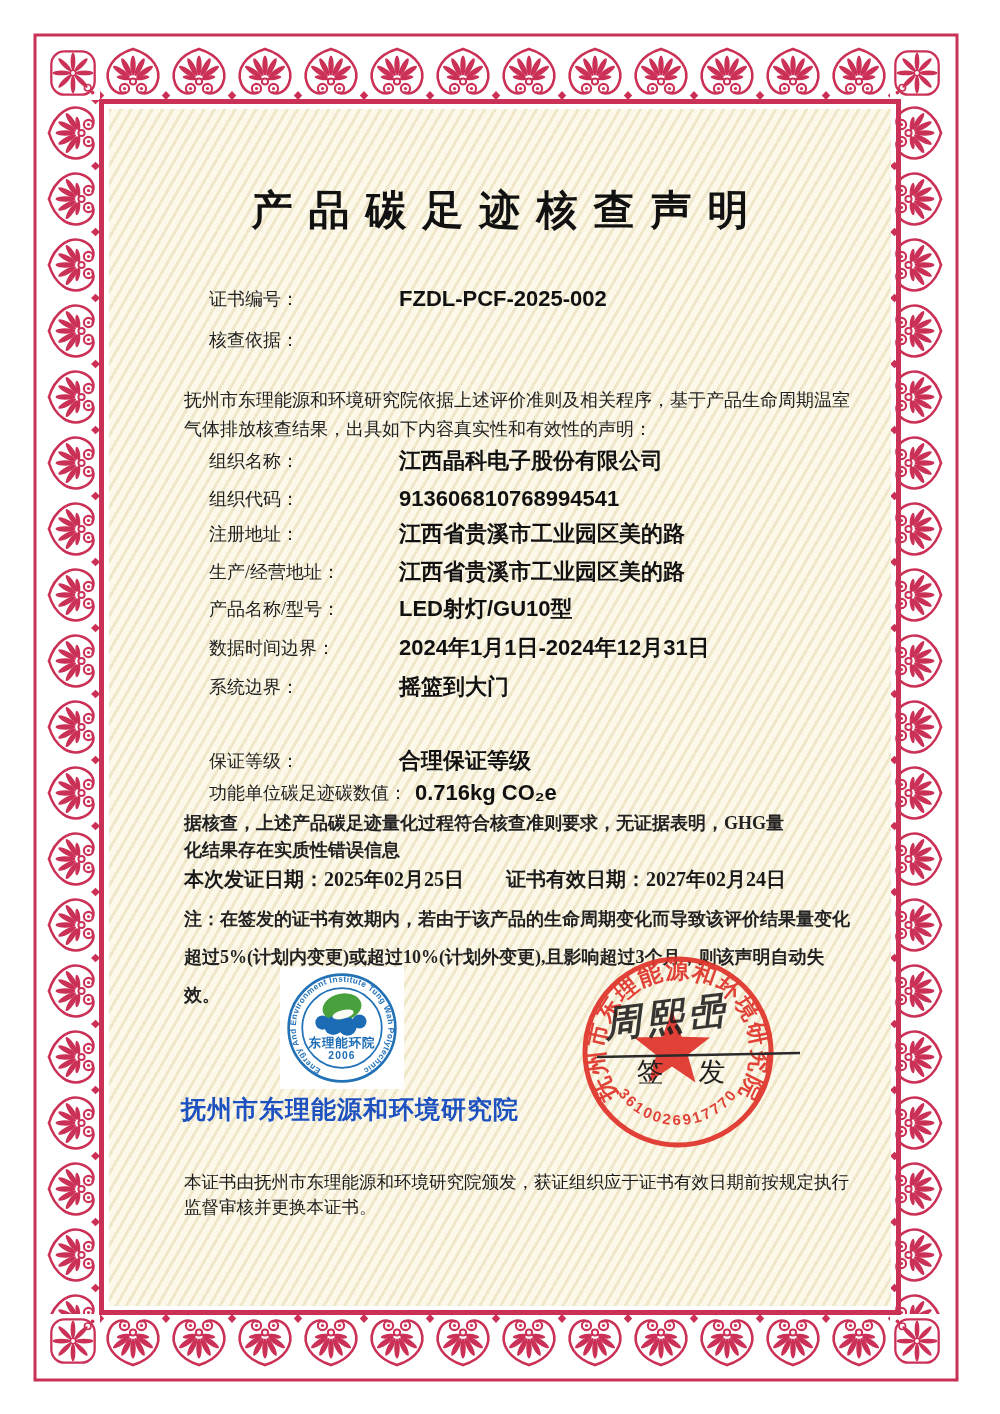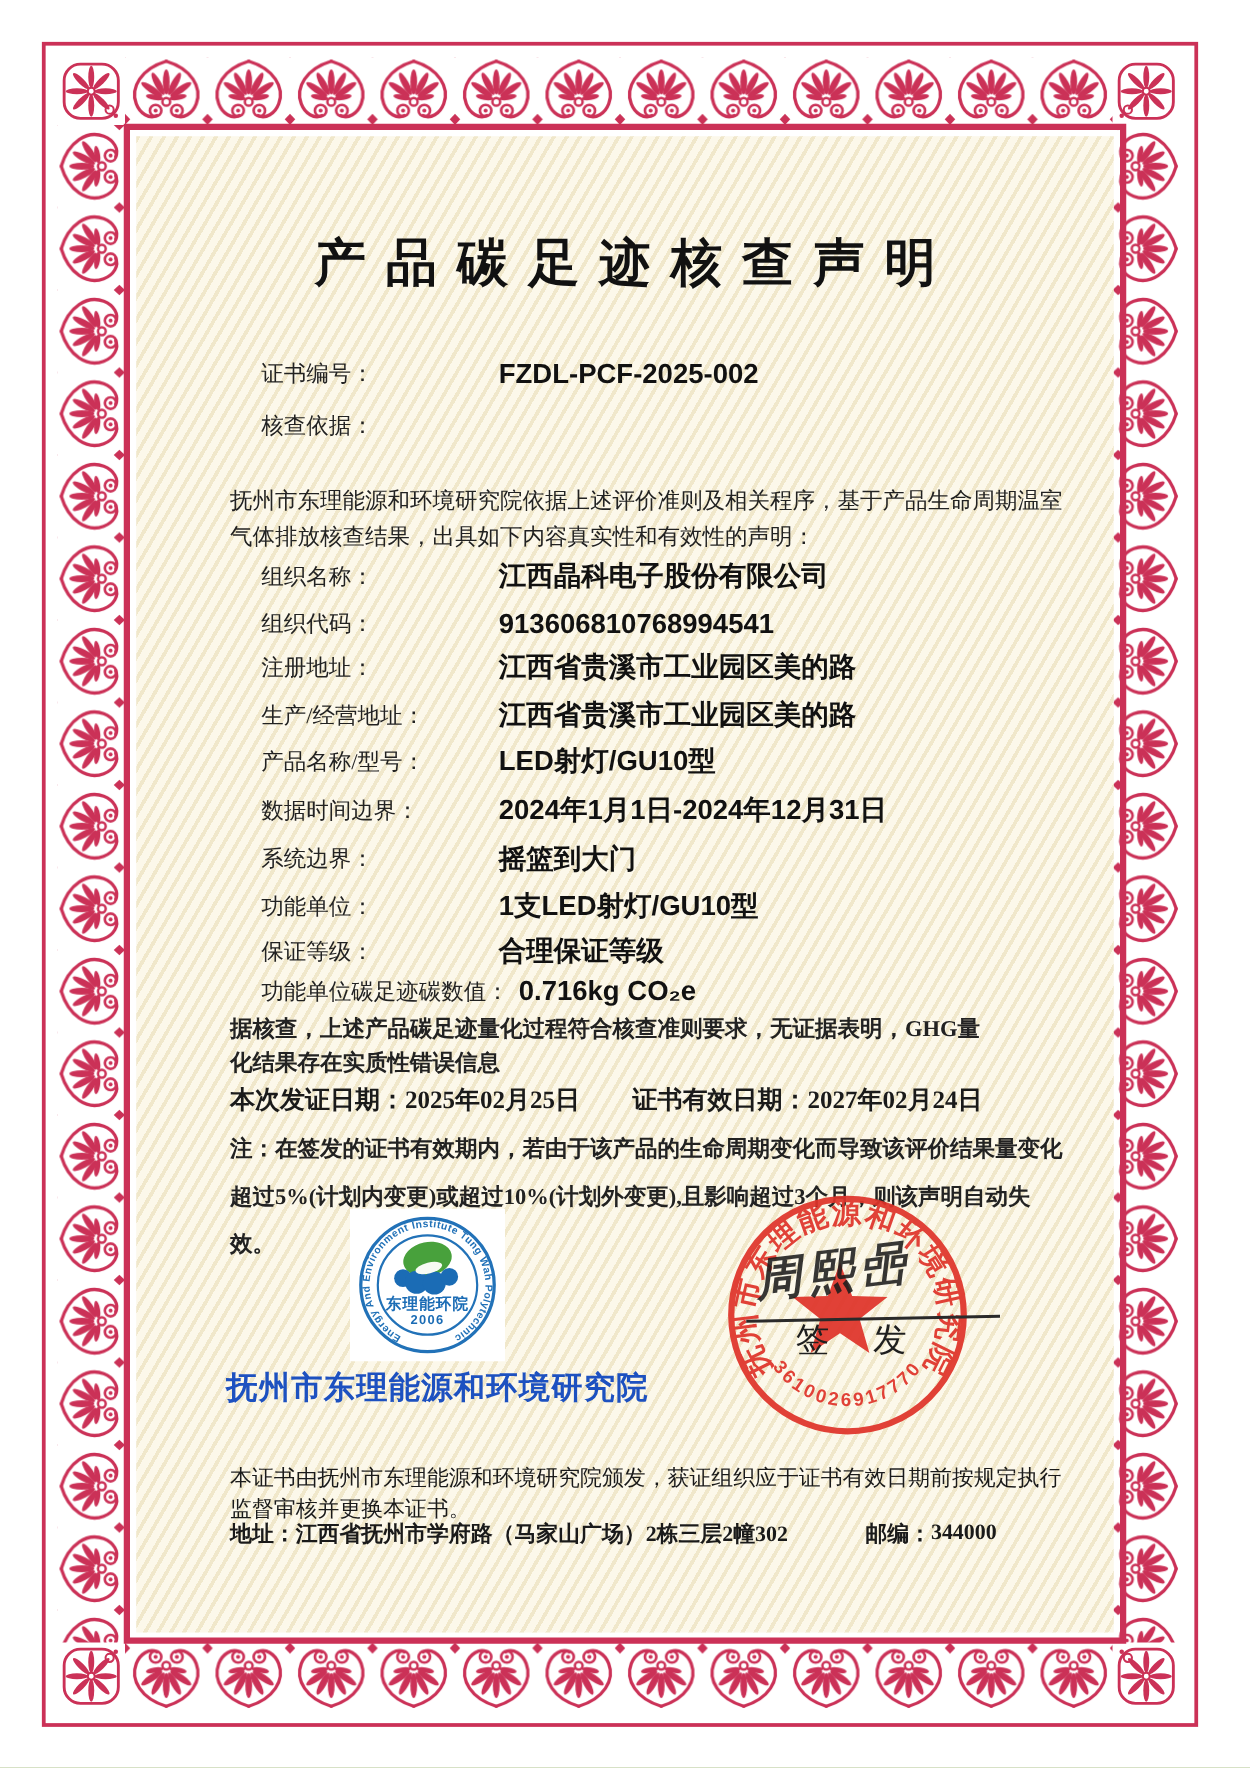--- a/index.html
+++ b/index.html
@@ -144,24 +144,20 @@
       <span class="val">LED射灯/GU10型</span>
     </div>
     <div class="row" style="top:526px">
       <span class="lbl">数据时间边界：</span>
       <span class="val">2024年1月1日-2024年12月31日</span>
     </div>
     <div class="row" style="top:565px">
       <span class="lbl">系统边界：</span>
       <span class="val">摇篮到大门</span>
     </div>
-    <div class="row" style="top:603px">
-      <span class="lbl">功能单位：</span>
-      <span class="val">1支LED射灯/GU10型</span>
-    </div>
     <div class="row" style="top:639px">
       <span class="lbl">保证等级：</span>
       <span class="val">合理保证等级</span>
     </div>
     <div class="row autolabel" style="top:671px">
       <span class="lbl">功能单位碳足迹碳数值：</span>
       <span class="val">0.716kg CO₂e</span>
     </div>
 
     <div class="para statement" style="top:701px;width:606px;line-height:27px">据核查，上述产品碳足迹量化过程符合核查准则要求，无证据表明，GHG量化结果存在实质性错误信息</div>
@@ -209,22 +205,15 @@
           <textPath href="#stampCode" startOffset="50%" text-anchor="middle">3610026917770</textPath>
         </text>
       </g>
       <text x="34" y="80" font-size="37" font-weight="600" font-style="italic" fill="#1c1c1c" letter-spacing="5" opacity="0.88" transform="rotate(-7 110 70)" font-family="Liberation Serif, DejaVu Serif, serif">周熙喦</text>
       <line x1="27" y1="109" x2="230" y2="105" stroke="#2a2a2a" stroke-width="2.4"></line>
       <text x="118" y="133" text-anchor="middle" font-size="27" fill="#1f1f1f" letter-spacing="14" font-family="Liberation Serif, DejaVu Serif, serif">签 发</text>
     </svg>
 
     <div class="footer-para">本证书由抚州市东理能源和环境研究院颁发，获证组织应于证书有效日期前按规定执行监督审核并更换本证书。</div>
 
-    <div class="addr-row">
-      <span>地址：</span>
-      <span>江西省抚州市学府路（马家山广场）2栋三层2幢302</span>
-      <span class="addr-gap"></span>
-      <span>邮编：</span>
-      <span>344000</span>
-    </div>
 
   </div>
 </div>
 
 </body></html>

